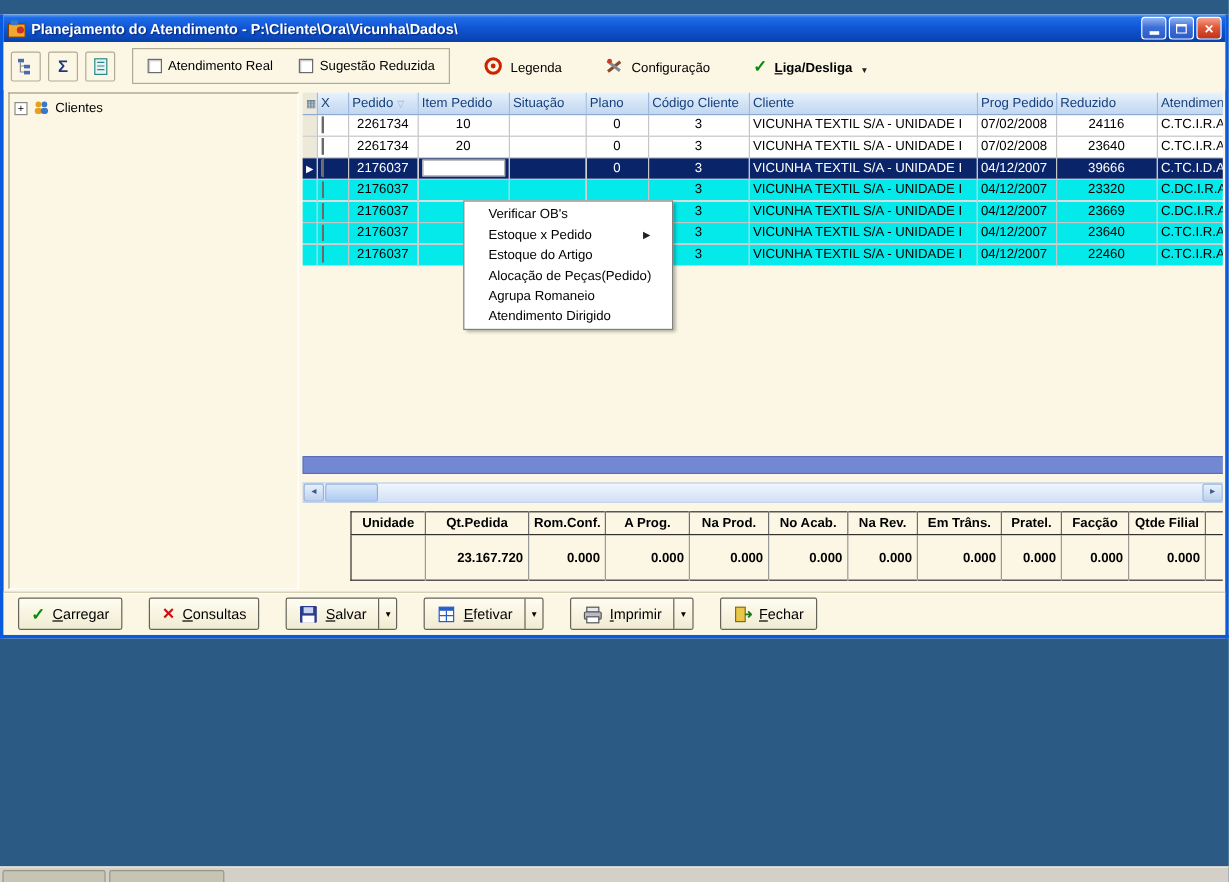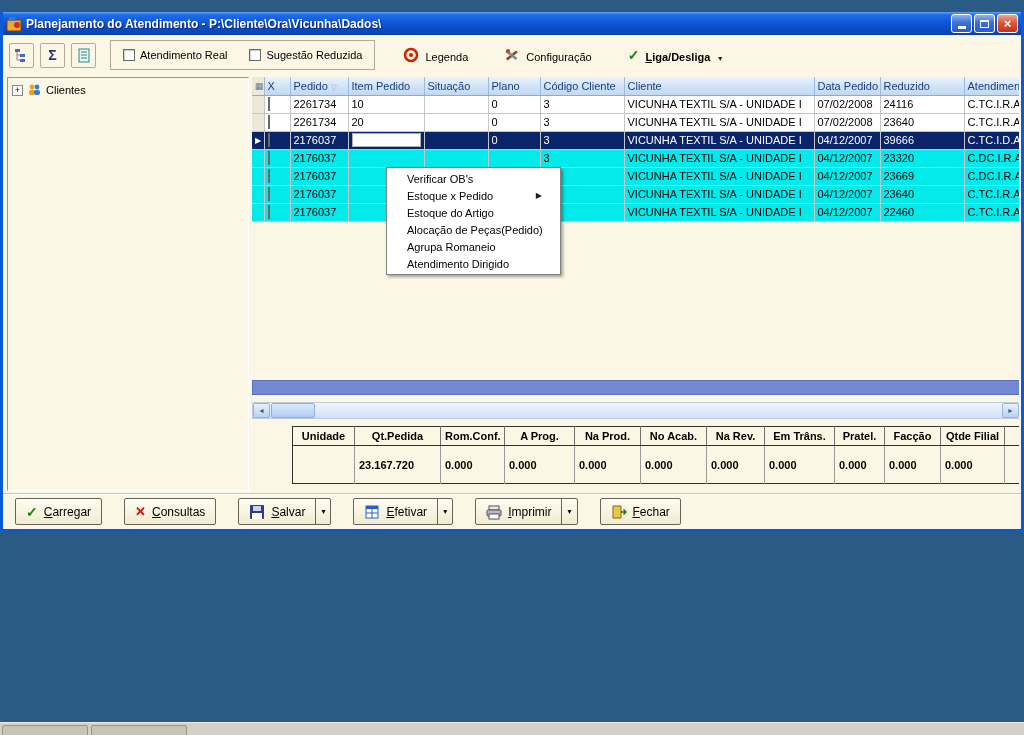--- a/index.html
+++ b/index.html
@@ -55,21 +55,21 @@
   .grid-col { flex:1 1 auto; display:flex; flex-direction:column; overflow:hidden; }
 
   
   table.grid { border-collapse:collapse; table-layout:fixed; width:768px; flex:0 0 auto; background:#fff; }
   table.grid th { height:18px; font-weight:normal; color:#16407c; text-align:left; padding:1px 3px;
                   background:linear-gradient(180deg,#eaf3fd,#cfe1f5 60%,#c2d8f0);
                   border-right:1px solid #9ebae0; border-bottom:1px solid #8eaacf; white-space:nowrap; overflow:hidden; }
   table.grid td { height:18px; padding:1px 3px; border-right:1px solid #c6c6c6; border-bottom:1px solid #c6c6c6;
                   white-space:nowrap; overflow:hidden; background:#fff; }
   td.ind, th.ind { background:#ece9d8 !important; border-right:1px solid #a8a490; padding:1px 1px; font-size:8px; color:#303030; }
-  .num { text-align:left; }
+  .num { text-align:center; }
   tr.sel td { background:#0a246a !important; color:#fff; }
   tr.cyan td { background:#04e9e9 !important; }
   .editor { width:100%; height:14px; background:#fff; border:1px solid #b0b0b0; }
   .sort-ind { font-size:8px; color:#9ab6e0; margin-left:3px; }
   .corner-glyph { font-size:9px; color:#607898; }
 
   .grid-filler { flex:1 1 auto; background:#fbf7e4; width:768px; }
   .blue-strip { flex:0 0 15px; width:768px; background:#7388d2; border:1px solid #5a6fb8; }
   .strip-gap { flex:0 0 7px; }
 
@@ -82,21 +82,21 @@
   .sb-thumb-h { width:44px; margin-left:1px; background:linear-gradient(180deg,#dce9fb,#afcbf2);
                 border:1px solid #90b0e0; border-radius:2px; cursor:default; }
   .sb-spring { flex:1; }
 
   
   .summary-wrap { flex:0 0 58px; display:flex; width:768px;padding-left:40px; }
   table.sum { border-collapse:collapse; table-layout:fixed; width:750px; border:1px solid #303030; background:#fbf7e4; }
   table.sum th { height:19px; font-weight:bold; padding:1px 4px; border-right:1px solid #707070;
                  border-bottom:1px solid #303030; text-align:center; white-space:nowrap; overflow:hidden; background:#fbf7e4; }
   table.sum td { height:19px; font-weight:bold; padding:1px 4px; border-right:1px solid #9a9a9a;
-                 white-space:nowrap; overflow:hidden; }
+                 white-space:nowrap; overflow:hidden; text-align:right; }
   table.sum td.ctr { text-align:center; }
   .vscroll2 { flex:0 0 17px; display:flex; flex-direction:column; margin-left:1px;
               background:linear-gradient(90deg,#f0f6fe,#d2e0f6); border:1px solid #b8cce8; }
   .vscroll2 .sb-btn { width:100%; flex:0 0 15px; }
   .sb-thumb-v { flex:1; margin:1px 0; background:linear-gradient(90deg,#dce9fb,#afcbf2);
                 border:1px solid #90b0e0; border-radius:2px; }
 
   
   .footer { flex:0 0 36px; display:flex; align-items:center; padding:0 12px; gap:22px;
             background:#fbf7e4; border-top:1px solid #ccc8ac; box-shadow:inset 0 1px 0 #fffef2; }
@@ -237,21 +237,21 @@
           <thead>
             <tr>
               <th class="ind"><span class="corner-glyph">▦</span></th>
               <th>X</th>
               <th><span>Pedido</span><span class="sort-ind">▽</span></th>
               <th>Item Pedido</th>
               <th>Situação</th>
               <th>Plano</th>
               <th>Código Cliente</th>
               <th>Cliente</th>
-              <th>Data Pedido</th>
+              <th>Prog Pedido</th>
               <th>Reduzido</th>
               <th>Atendimento</th>
             </tr>
           </thead>
           <tbody>
             <tr>
               <td class="ind"></td>
               <td><span class="cbox"></span></td>
               <td class="num">2261734</td>
               <td class="num">10</td>

